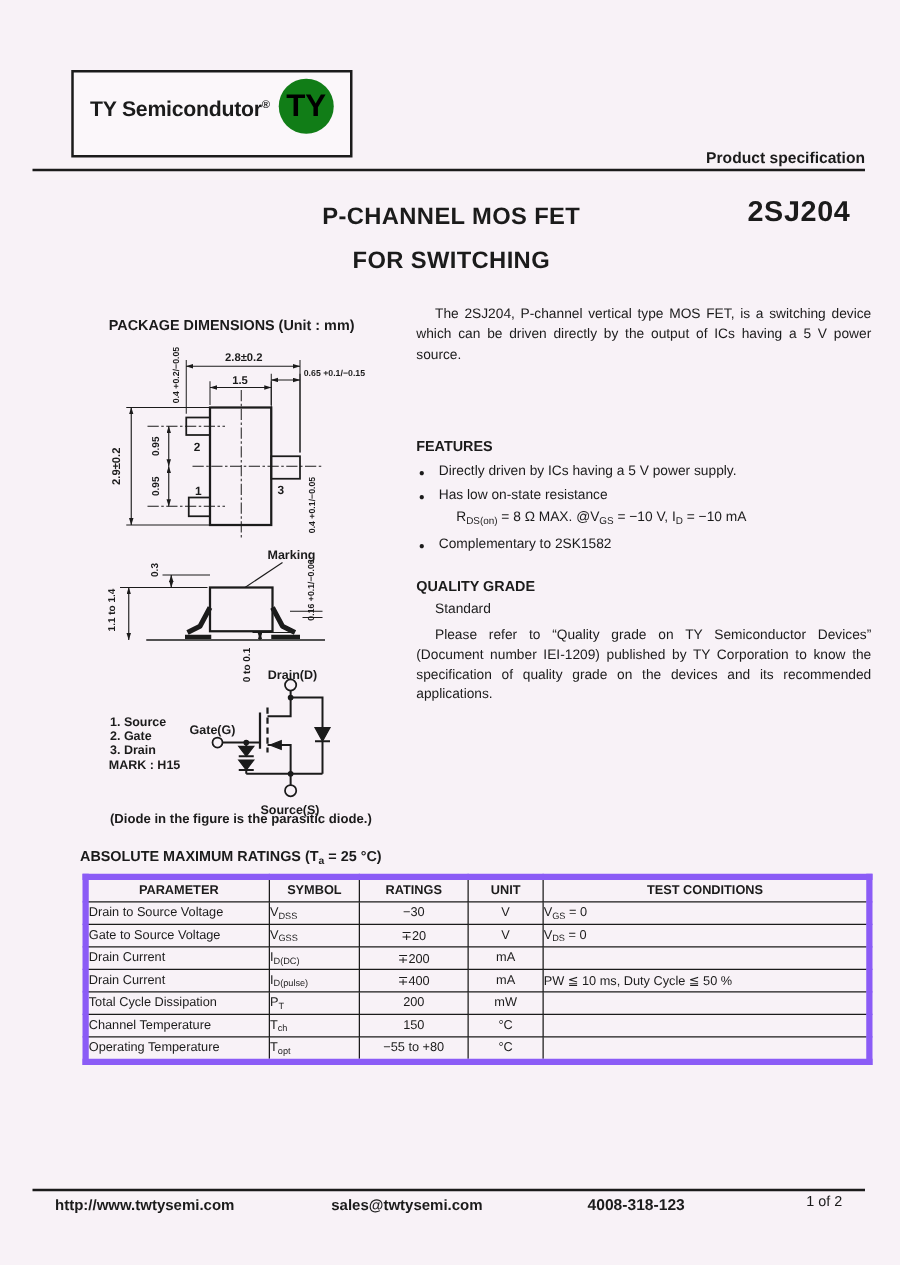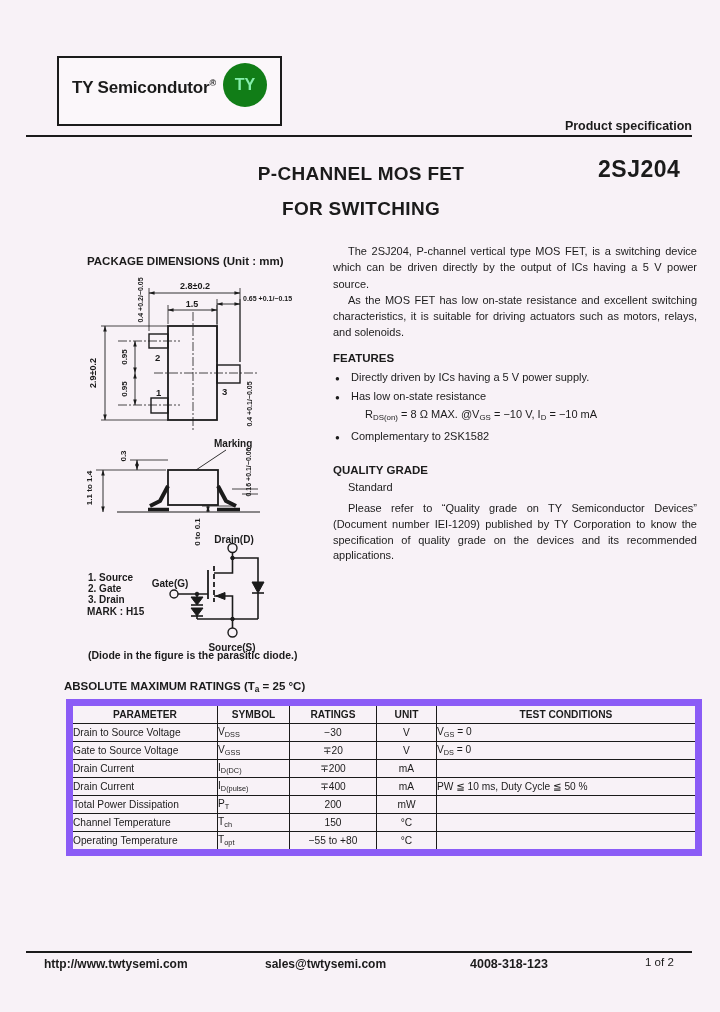--- a/index.html
+++ b/index.html
@@ -3,21 +3,21 @@
 <meta charset="utf-8">
 <style>
   html,body{margin:0;padding:0;}
   body{width:720px;height:1012px;background:#f8f2f7;font-family:"Liberation Sans",sans-serif;color:#1b1b1b;position:relative;overflow:hidden;}
   .abs{position:absolute;}
   sub{font-size:0.72em;vertical-align:-0.25em;}
   
   .logo-box{left:57px;top:56px;width:221px;height:66px;border:2px solid #1b1b1b;background:#fbf7fa;}
   .brand{position:absolute;left:13px;top:20px;font-size:17px;font-weight:700;letter-spacing:-0.2px;white-space:nowrap;}
   .brand sup{font-size:9px;font-weight:700;}
-  .badge{position:absolute;left:164px;top:5px;width:44px;height:44px;border-radius:50%;color:#86efac;font-size:16px;font-weight:700;display:flex;align-items:center;justify-content:center;}
+  .badge{position:absolute;left:164px;top:5px;width:44px;height:44px;border-radius:50%;color:#000000;font-size:25px;font-weight:700;display:flex;align-items:center;justify-content:center;}
   .spec-label{left:500px;top:119px;width:192px;text-align:right;font-size:12.5px;font-weight:700;}
   .rule{height:2px;background:#1b1b1b;}
   
   .title-line{width:260px;text-align:center;font-size:19px;font-weight:700;letter-spacing:0.3px;white-space:nowrap;}
   .part-number{left:598px;top:156px;font-size:23px;font-weight:700;letter-spacing:0.5px;}
   
   .pkg-heading{left:87px;top:255px;font-size:11.5px;font-weight:700;white-space:nowrap;}
   svg text{fill:#1b1b1b;stroke:none;font-family:"Liberation Sans",sans-serif;}
   .body-o{stroke-width:1.8;}
   .pin-o{stroke-width:1.4;}
@@ -32,21 +32,21 @@
   .features{left:333px;top:352px;width:364px;}
   .sec-heading{font-size:11.5px;font-weight:700;}
   .bullet-line{position:relative;margin-top:6.5px;padding-left:18px;font-size:11px;line-height:13px;}
   .blt{position:absolute;left:2px;top:1px;font-size:8px;}
   .rds-line{margin-top:5px;margin-left:32px;font-size:11px;line-height:13px;white-space:nowrap;}
   .quality{left:333px;top:464px;width:364px;}
   .grade{margin-top:5px;padding-left:15px;font-size:11px;}
   .q-note{margin-top:8px;font-size:11px;line-height:15.8px;text-align:justify;text-indent:15px;}
   
   .amr-heading{left:64px;top:680px;font-size:11.5px;font-weight:700;text-align:right;}
-  table.amr{left:66px;top:699px;border-collapse:collapse;border:7px solid #8b5cf6;background:transparent;position:absolute;}
+  table.amr{left:66px;top:699px;border-collapse:collapse;border:5px solid #8b5cf6;background:transparent;position:absolute;}
   .amr th,.amr td{border:1px solid #1b1b1b;font-size:10.2px;padding:0;height:17px;white-space:nowrap;}
   .amr th{font-weight:700;text-align:center;}
   .c-param{width:144px;text-align:left;padding-left:9px;}
   .c-sym{width:71px;text-align:left;padding-left:14px;}
   .c-rat{width:86px;text-align:center;}
   .c-unit{width:59px;text-align:center;}
   .c-cond{width:258px;text-align:left;padding-left:13px;}
   
   .f-url{left:44px;top:957px;font-size:12px;font-weight:700;}
   .f-email{left:265px;top:957px;font-size:12px;font-weight:700;}
@@ -164,21 +164,20 @@
   <text x="32" y="63" font-size="10" font-weight="700">1. Source</text>
   <text x="32" y="74" font-size="10" font-weight="700">2. Gate</text>
   <text x="32" y="85" font-size="10" font-weight="700">3. Drain</text>
   <text x="31" y="97" font-size="10" font-weight="700">MARK : H15</text>
 </svg>
 
 <div class="abs caption">(Diode in the figure is the parasitic diode.)</div>
 
 <div class="abs intro">
   <p>The 2SJ204, P-channel vertical type MOS FET, is a switching device which can be driven directly by the output of ICs having a 5 V power source.</p>
-  <p>As the MOS FET has low on-state resistance and excellent switching characteristics, it is suitable for driving actuators such as motors, relays, and solenoids.</p>
 </div>
 
 <div class="abs features">
   <div class="sec-heading">FEATURES</div>
   <div class="bullet-line"><span class="blt">●</span><span>Directly driven by ICs having a 5 V power supply.</span></div>
   <div class="bullet-line"><span class="blt">●</span><span>Has low on-state resistance</span></div>
   <div class="rds-line">R<sub>DS(on)</sub> = 8 Ω MAX. @V<sub>GS</sub> = −10 V, I<sub>D</sub> = −10 mA</div>
   <div class="bullet-line"><span class="blt">●</span><span>Complementary to 2SK1582</span></div>
 </div>
 
@@ -220,21 +219,21 @@
     <td class="c-cond"></td>
   </tr>
   <tr>
     <td class="c-param">Drain Current</td>
     <td class="c-sym">I<sub>D(pulse)</sub></td>
     <td class="c-rat">∓400</td>
     <td class="c-unit">mA</td>
     <td class="c-cond">PW ≦ 10 ms, Duty Cycle ≦ 50 %</td>
   </tr>
   <tr>
-    <td class="c-param">Total Power Dissipation</td>
+    <td class="c-param">Total Cycle Dissipation</td>
     <td class="c-sym">P<sub>T</sub></td>
     <td class="c-rat">200</td>
     <td class="c-unit">mW</td>
     <td class="c-cond"></td>
   </tr>
   <tr>
     <td class="c-param">Channel Temperature</td>
     <td class="c-sym">T<sub>ch</sub></td>
     <td class="c-rat">150</td>
     <td class="c-unit">°C</td>

